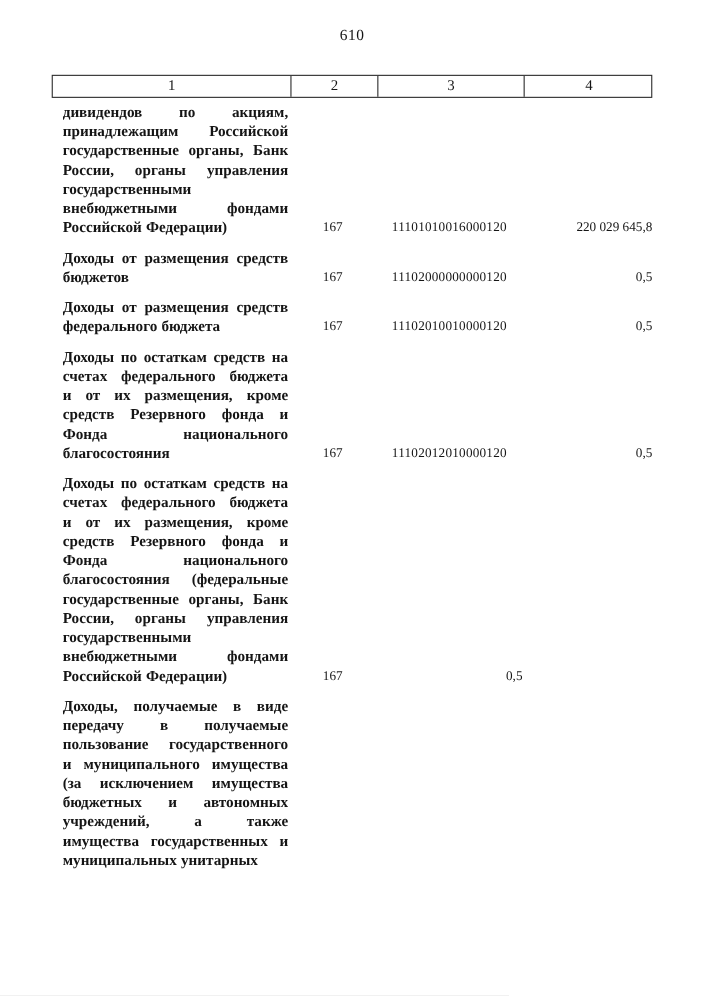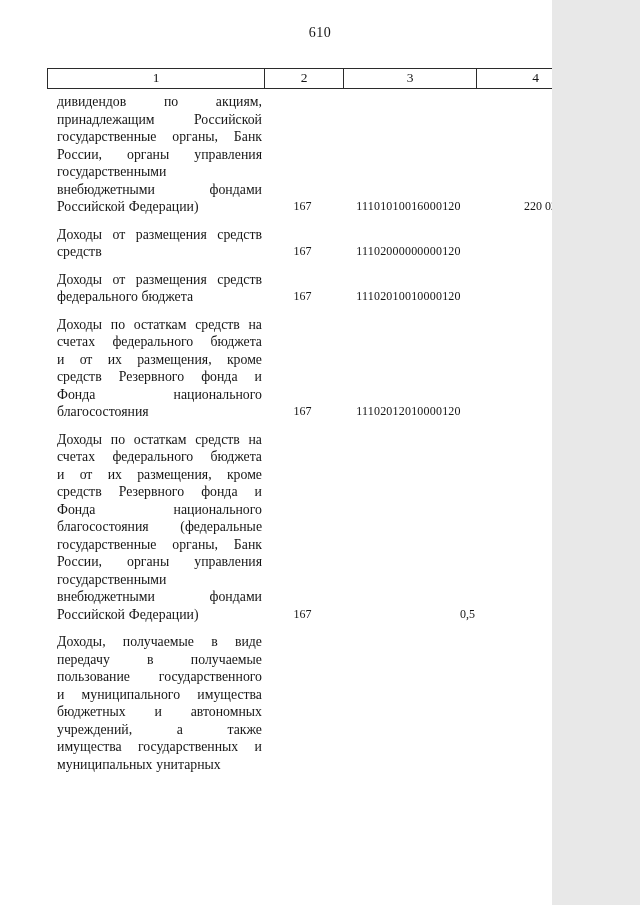--- a/index.html
+++ b/index.html
@@ -1,18 +1,18 @@
 <!DOCTYPE html>
 <html><head>
 <meta charset="utf-8">
 <style>
   html, body { margin: 0; padding: 0; background: #e8e8e8; }
   .page {
     position: relative;
-    width: 552px; height: 905px;
+    width: 640px; height: 905px;
     background: #ffffff;
     font-family: "Liberation Serif", "DejaVu Serif", serif;
     color: #151515;
     overflow: hidden;
   }
   .pageno {
     position: absolute; top: 25px; left: 0; width: 640px;
     text-align: center; font-size: 14px; letter-spacing: 0.5px;
   }
   .tbl { position: absolute; left: 47px; top: 68px; width: 546px; }
@@ -31,21 +31,21 @@
     overflow: hidden;
   }
   .th:first-child { border-left: none; }
   .tbody { margin-top: 4px; }
   .row {
     display: grid;
     grid-template-columns: 216px 79px 133px 118px;
     align-items: end;
     margin-bottom: 10px;
   }
-  .c1 { padding-left: 10px; padding-right: 1px; }
+  .c1 { padding-left: 10px; padding-right: 1px; font-weight: bold; }
   .line {
     height: 17.5px; line-height: 17.5px;
     font-size: 13.8px;
     overflow: hidden;
     word-spacing: 0.3px;
   }
   .just { text-align: justify; text-align-last: justify; }
   .last { text-align: left; }
   .c2, .c3, .c4 {
     font-size: 12px; line-height: 17.5px; height: 17.5px;
@@ -79,21 +79,21 @@
             <div class="line just">внебюджетными фондами</div>
             <div class="line last">Российской Федерации)</div>
           </div>
           <div class="c2">167</div>
           <div class="c3">11101010016000120</div>
           <div class="c4">220 029 645,8</div>
         </div>
         <div class="row">
           <div class="c1">
             <div class="line just">Доходы от размещения средств</div>
-            <div class="line last">средств</div>
+            <div class="line last">бюджетов</div>
           </div>
           <div class="c2">167</div>
           <div class="c3">11102000000000120</div>
           <div class="c4">0,5</div>
         </div>
         <div class="row">
           <div class="c1">
             <div class="line just">Доходы от размещения средств</div>
             <div class="line last">федерального бюджета</div>
           </div>
@@ -130,20 +130,21 @@
           </div>
           <div class="c2">167</div>
           <div class="c4">0,5</div>
         </div>
         <div class="row">
           <div class="c1">
             <div class="line just">Доходы, получаемые в виде</div>
             <div class="line just">передачу в получаемые</div>
             <div class="line just">пользование государственного</div>
             <div class="line just">и муниципального имущества</div>
+            <div class="line just">(за исключением имущества</div>
             <div class="line just">бюджетных и автономных</div>
             <div class="line just">учреждений, а также</div>
             <div class="line just">имущества государственных и</div>
             <div class="line last">муниципальных унитарных</div>
           </div>
           <div class="c2"></div>
           <div class="c3"></div>
           <div class="c4"></div>
         </div>
       </div>

